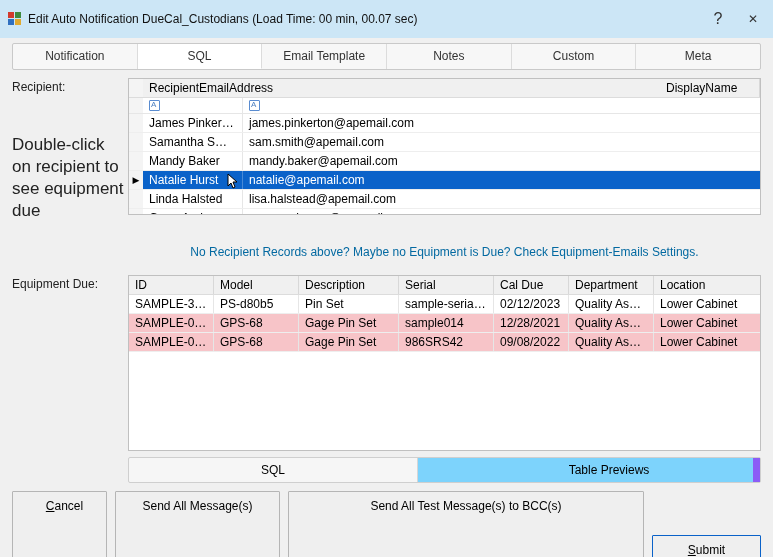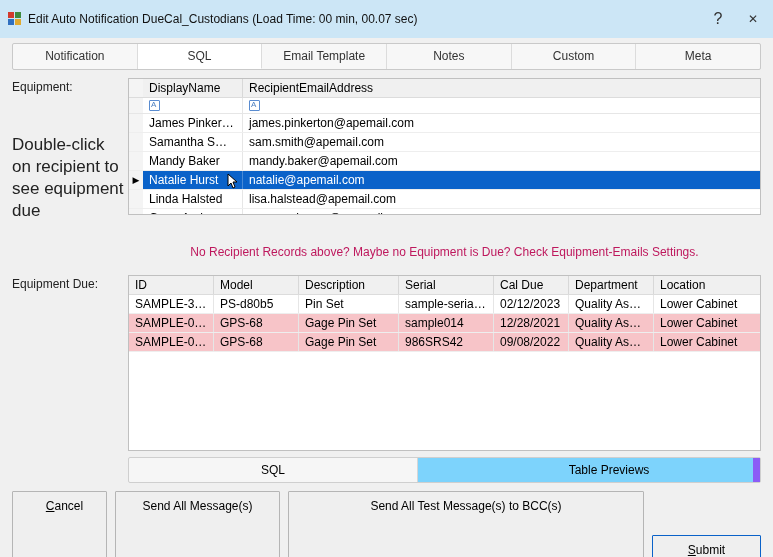--- a/index.html
+++ b/index.html
@@ -144,21 +144,21 @@
     pointer-events: none;
   }
   .recip-row-wrap { position: relative; }
 
   
   .hint {
     text-align: center;
     font-size: 12px;
     margin-top: 30px;
     margin-bottom: 8px;
-    color: #be185d;
+    color: #0369a1;
   }
 
   
   .equip .c-id    { width: 85px; }
   .equip .c-model { width: 85px; }
   .equip .c-desc  { width: 100px; }
   .equip .c-serial{ width: 95px; }
   .equip .c-due   { width: 75px; }
   .equip .c-dept  { width: 85px; }
   .equip .c-loc   { flex: 1; border-right: none; }
@@ -234,29 +234,29 @@
     <div class="tab">Notification</div>
     <div class="tab selected">SQL</div>
     <div class="tab">Email Template</div>
     <div class="tab">Notes</div>
     <div class="tab">Custom</div>
     <div class="tab">Meta</div>
   </div>
 
   <div class="section">
     <div class="label-col">
-      <div>Equipment:</div>
+      <div>Recipient:</div>
       <div class="hint-left">Double-click on recipient to see equipment due</div>
     </div>
     <div class="body-col">
       <div class="grid recip">
         <div class="grid-header">
           <div class="hcell rowindicator"></div>
+          <div class="hcell c-email">RecipientEmailAddress</div>
           <div class="hcell c-name">DisplayName</div>
-          <div class="hcell c-email">RecipientEmailAddress</div>
         </div>
         <div class="grid-filter">
           <div class="fcell rowindicator"></div>
           <div class="fcell c-name">
               <span class="ficon"></span>
             </div>
           <div class="fcell c-email">
               <span class="ficon"></span>
             </div>
         </div>

